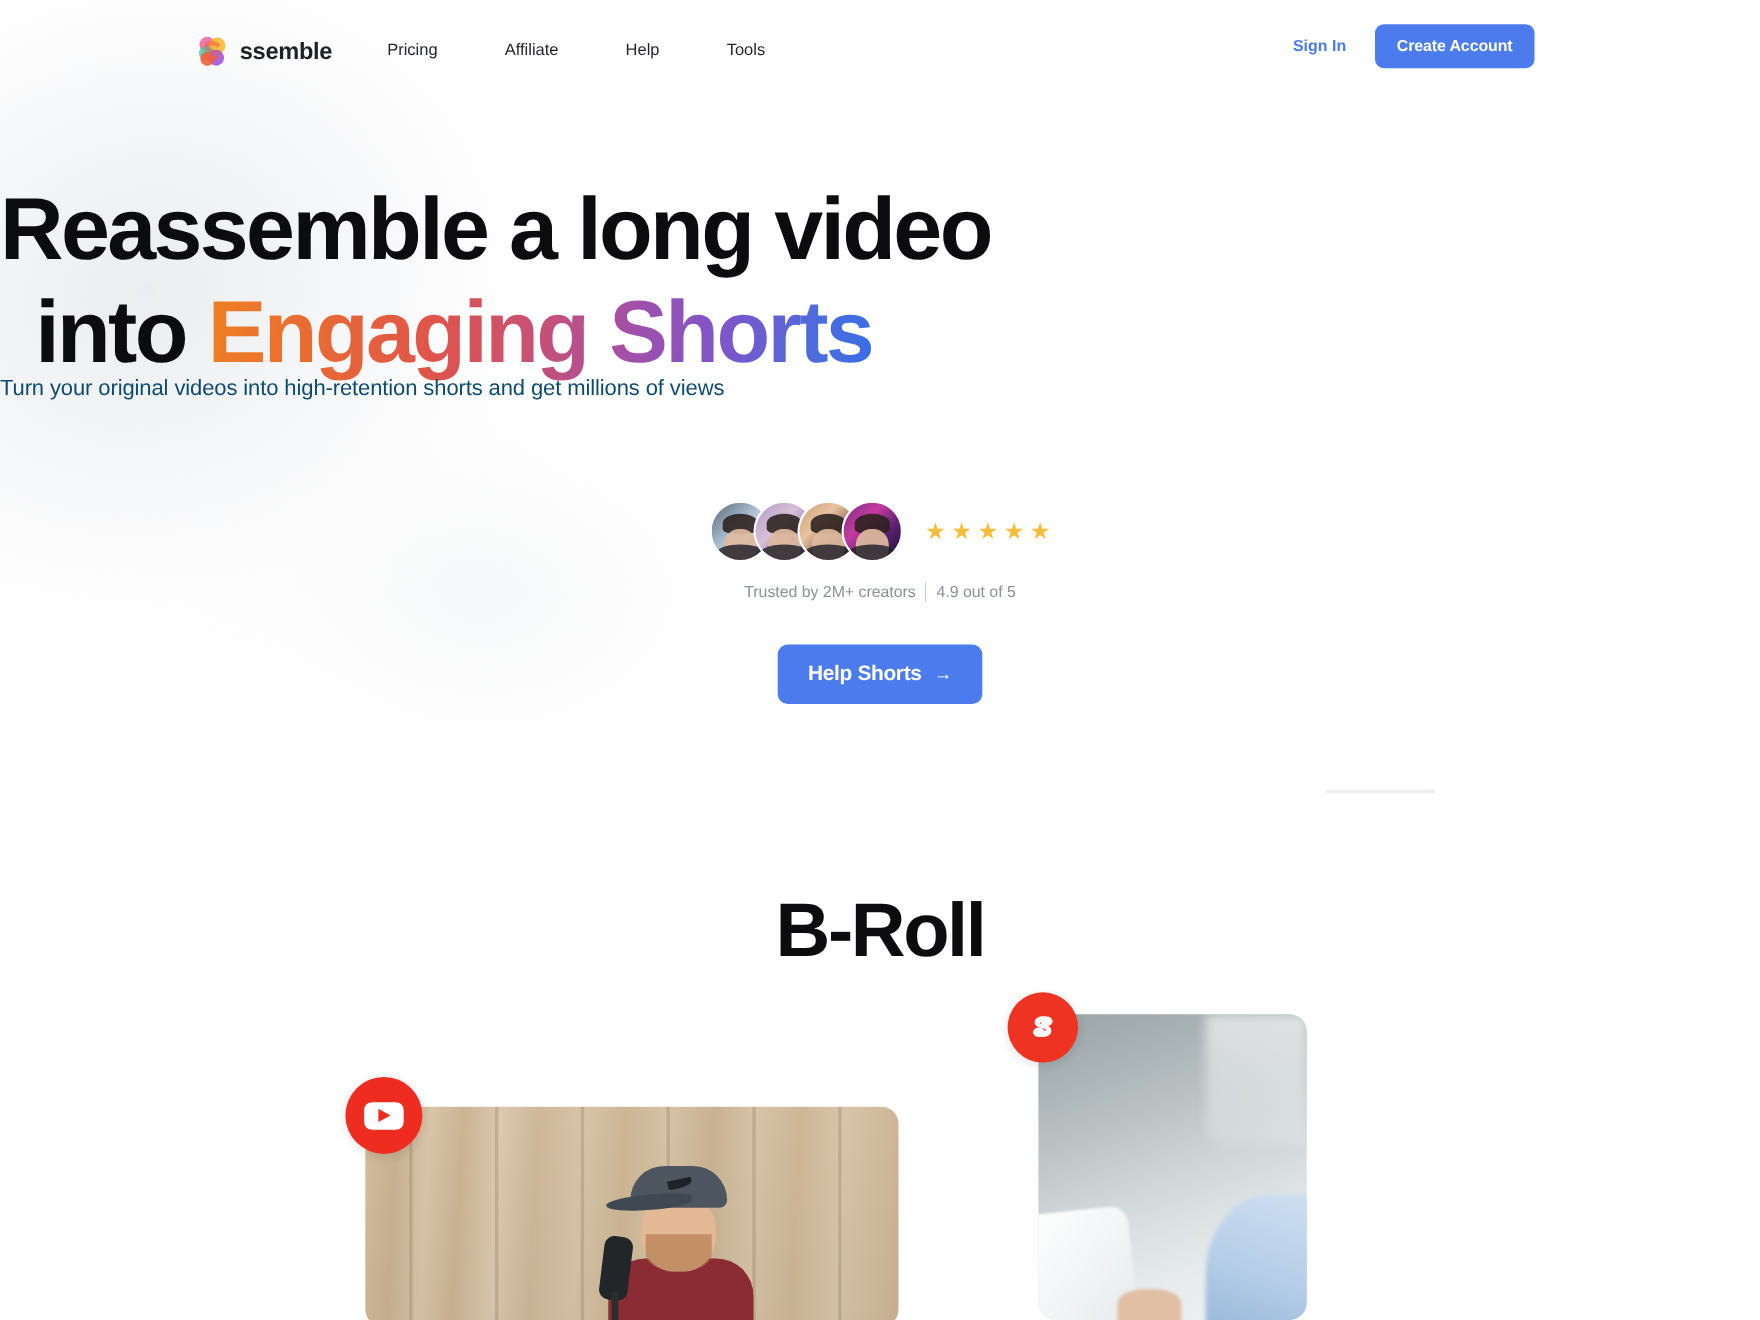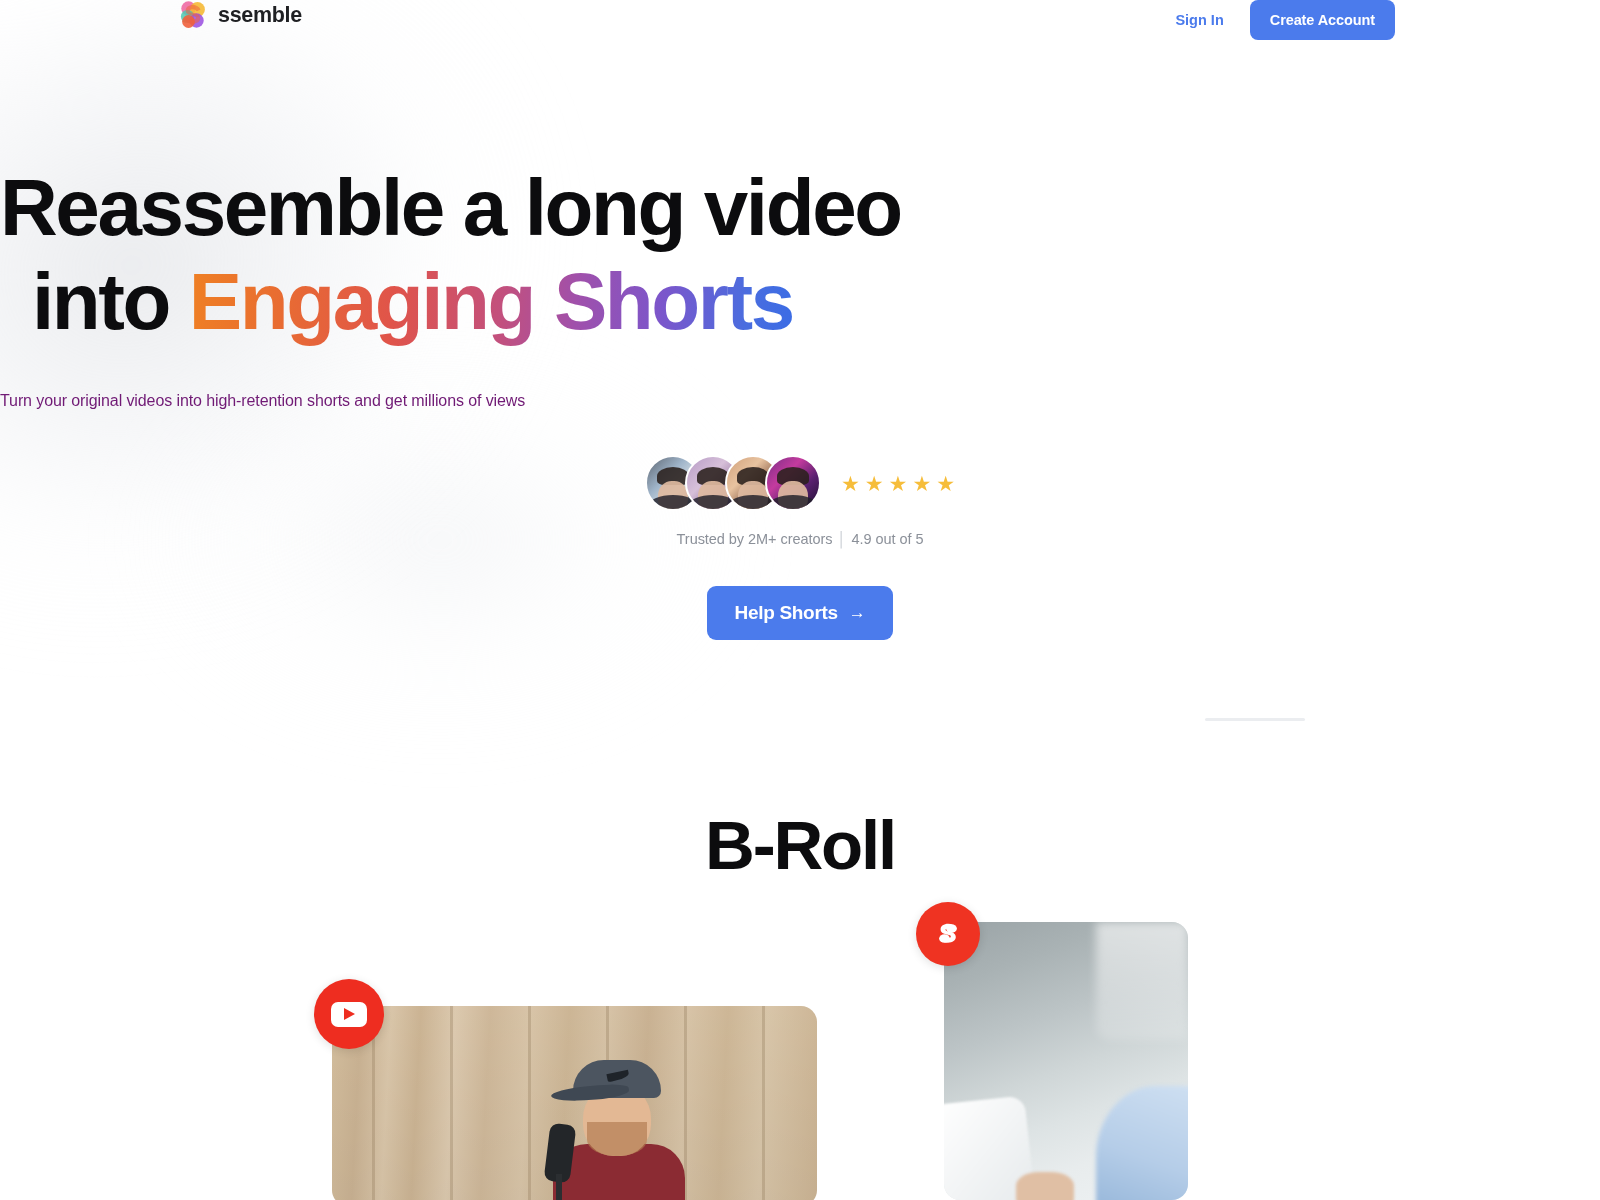--- a/index.html
+++ b/index.html
@@ -61,21 +61,21 @@
     pointer-events: none;
   }
 
   
   .nav {
     position: absolute;
     left: 0; top: 0;
     width: 1600px;
     height: 62px;
     display: flex;
-    align-items: flex-start;
+    align-items: flex-end;
     z-index: 20;
   }
   .nav-brand {
     display: flex;
     align-items: center;
     gap: 10px;
     margin-left: 178px;
     text-decoration: none;
     cursor: pointer;
   }
@@ -162,23 +162,22 @@
       #a050ab 64%,
       #7b56cb 78%,
       #4a6ddf 92%,
       #3a6ce5 100%);
     -webkit-background-clip: text;
     background-clip: text;
     -webkit-text-fill-color: transparent;
     color: transparent;
   }
   .hero-sub {
-    margin-top: 50px;
-    font-size: 16px;
-    color: #701a75;
+    font-size: 20px;
+    color: #0c4a6e;
     letter-spacing: -0.1px;
   }
 
   
   .social {
     position: absolute;
     left: 0;
     top: 455px;
     width: 1600px;
     z-index: 10;
@@ -498,20 +497,26 @@
           <circle cx="19.5" cy="9.5" r="7.4" fill="#f5b731" opacity="0.88"></circle>
           <circle cx="9.5" cy="16.5" r="6.6" fill="#4ec9b0" opacity="0.85"></circle>
           <circle cx="18.5" cy="20.5" r="7.2" fill="#9b51e0" opacity="0.88"></circle>
           <circle cx="10.5" cy="21.5" r="6.4" fill="#f0603c" opacity="0.9"></circle>
           <path d="M22.5 9.4c-1.2-2.6-4.3-4.3-7.6-4.3-4.3 0-7.2 2.3-7.2 5.3 0 2.9 2.3 4.3 6.2 5.1 3.3.7 4.2 1.2 4.2 2.2 0 1.1-1.3 1.9-3.3 1.9-2.3 0-4-.9-5-2.4l-3.3 2.4c1.4 2.6 4.6 4.2 8.1 4.2 4.5 0 7.6-2.3 7.6-5.5 0-3-2.2-4.4-6.4-5.3-3.1-.7-4-1.1-4-2.1 0-1 1.1-1.7 2.9-1.7 1.9 0 3.3.8 4.1 2.1z" fill="#ef6140" opacity="0.55"></path>
         </svg>
       </span>
       <span class="brand-text">ssemble</span>
     </a>
 
+    <div class="nav-links">
+      <a class="nav-link" href="#">Pricing</a>
+      <a class="nav-link" href="#">Affiliate</a>
+      <a class="nav-link" href="#">Help</a>
+      <a class="nav-link" href="#">Tools</a>
+    </div>
 
     <div class="nav-right">
       <a class="signin-link" href="#">Sign In</a>
       <button class="create-btn">Create Account</button>
     </div>
   </nav>
 
   <section class="hero">
     <h1 class="hero-title">
       <span class="hero-line1">Reassemble a long video</span>

